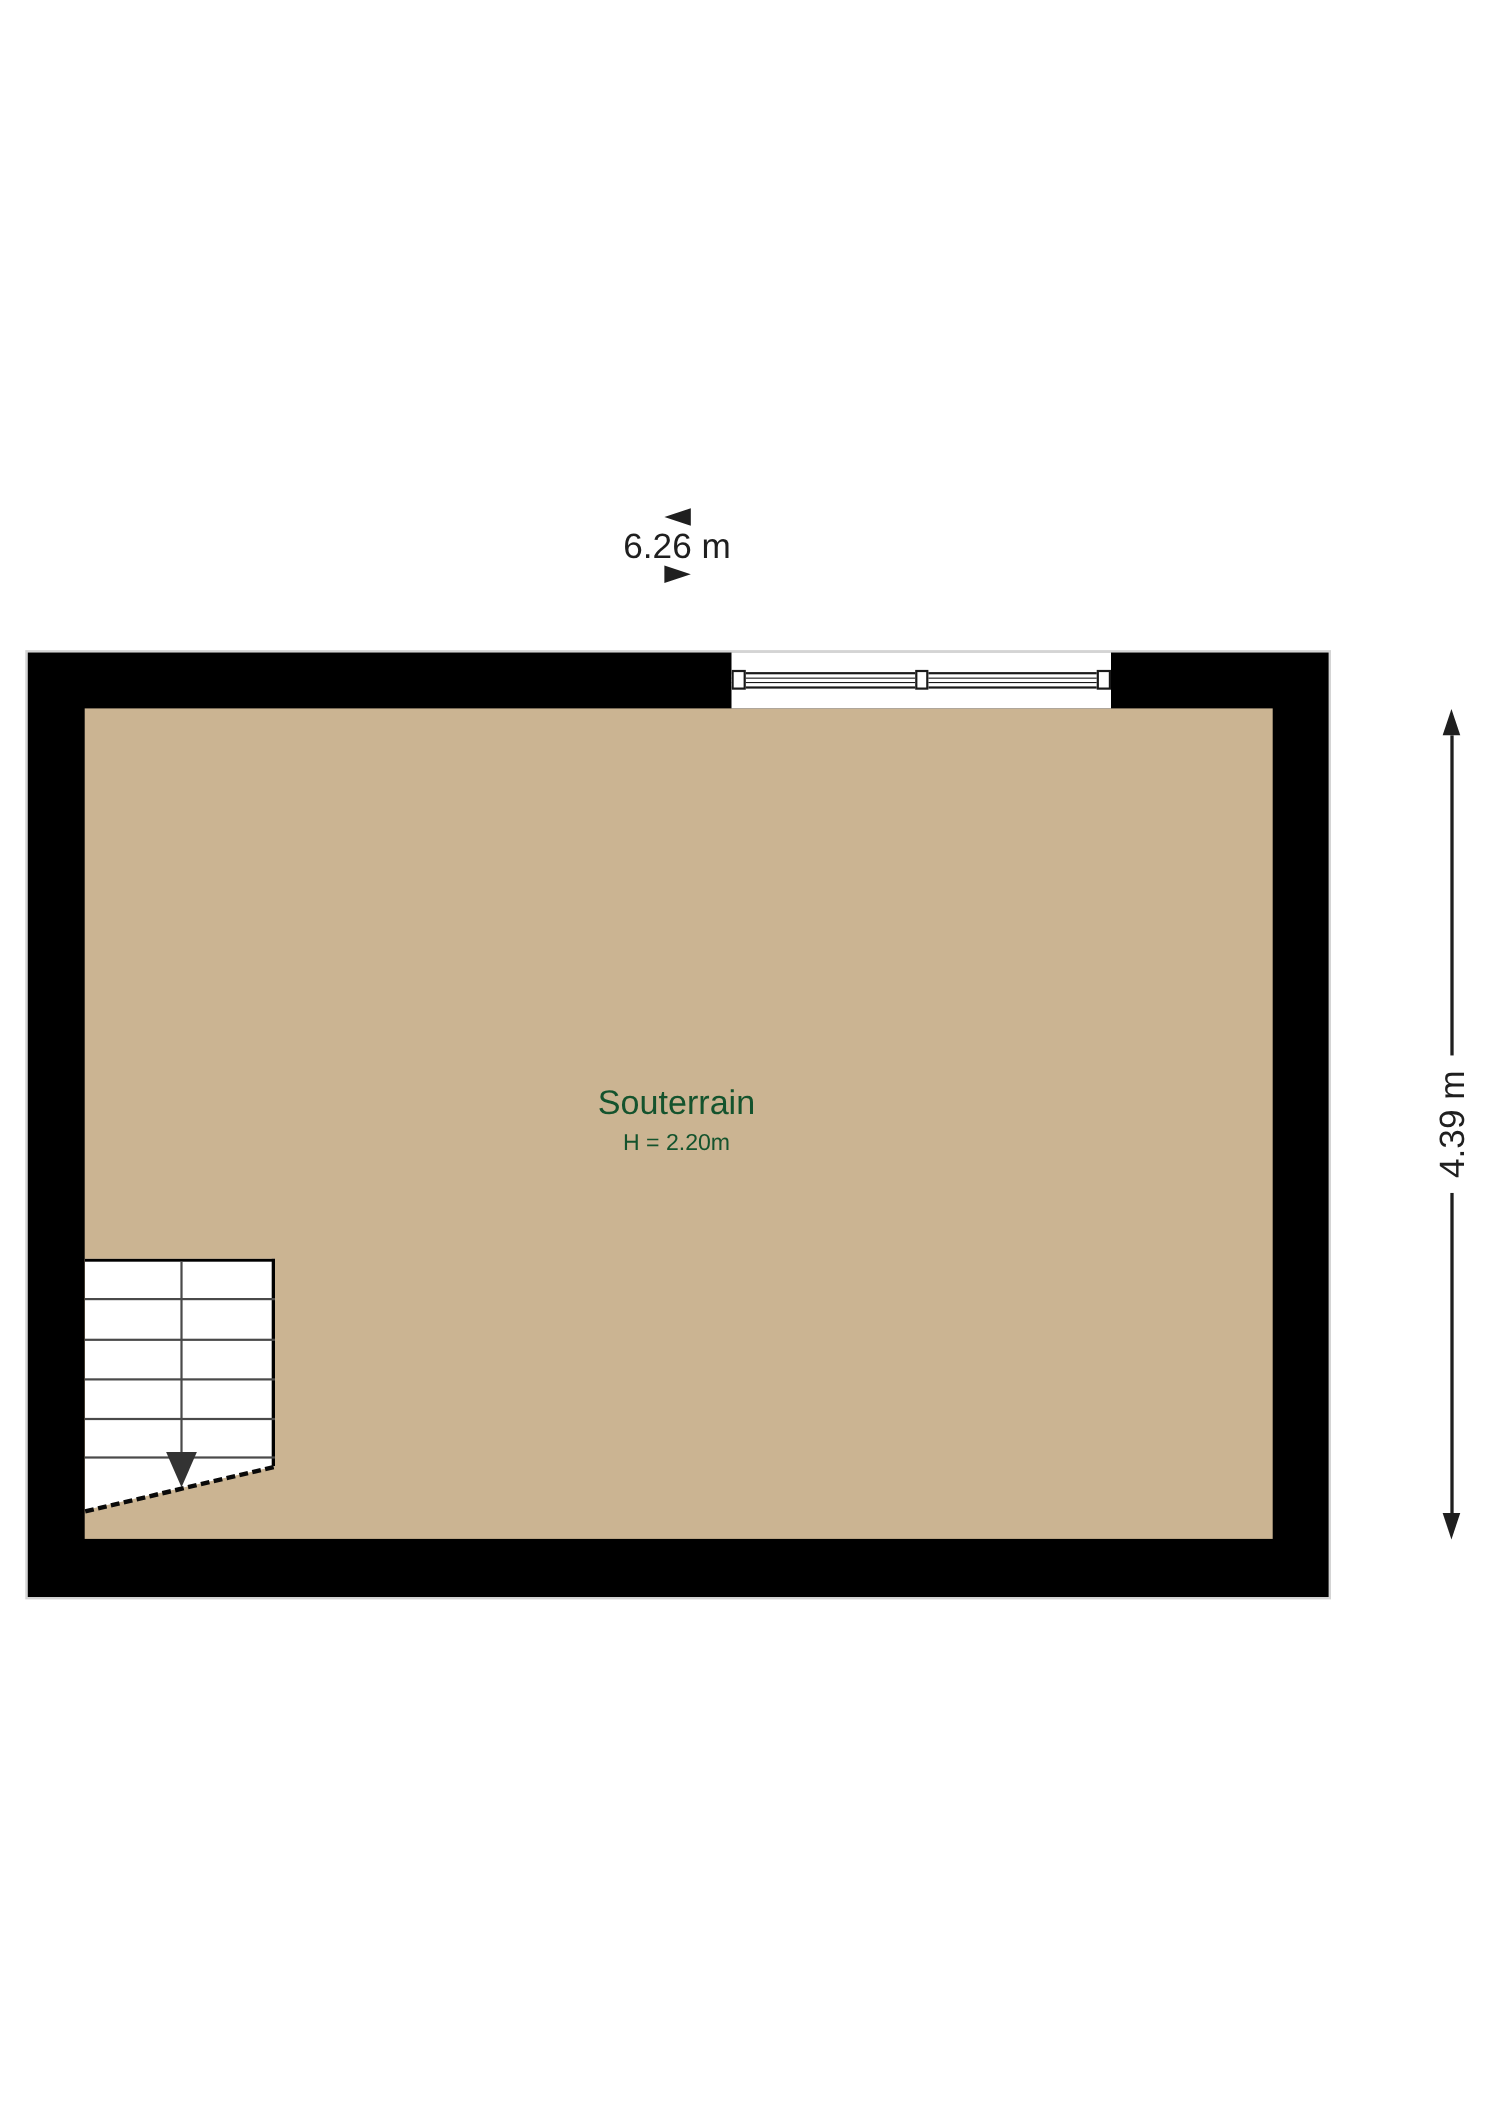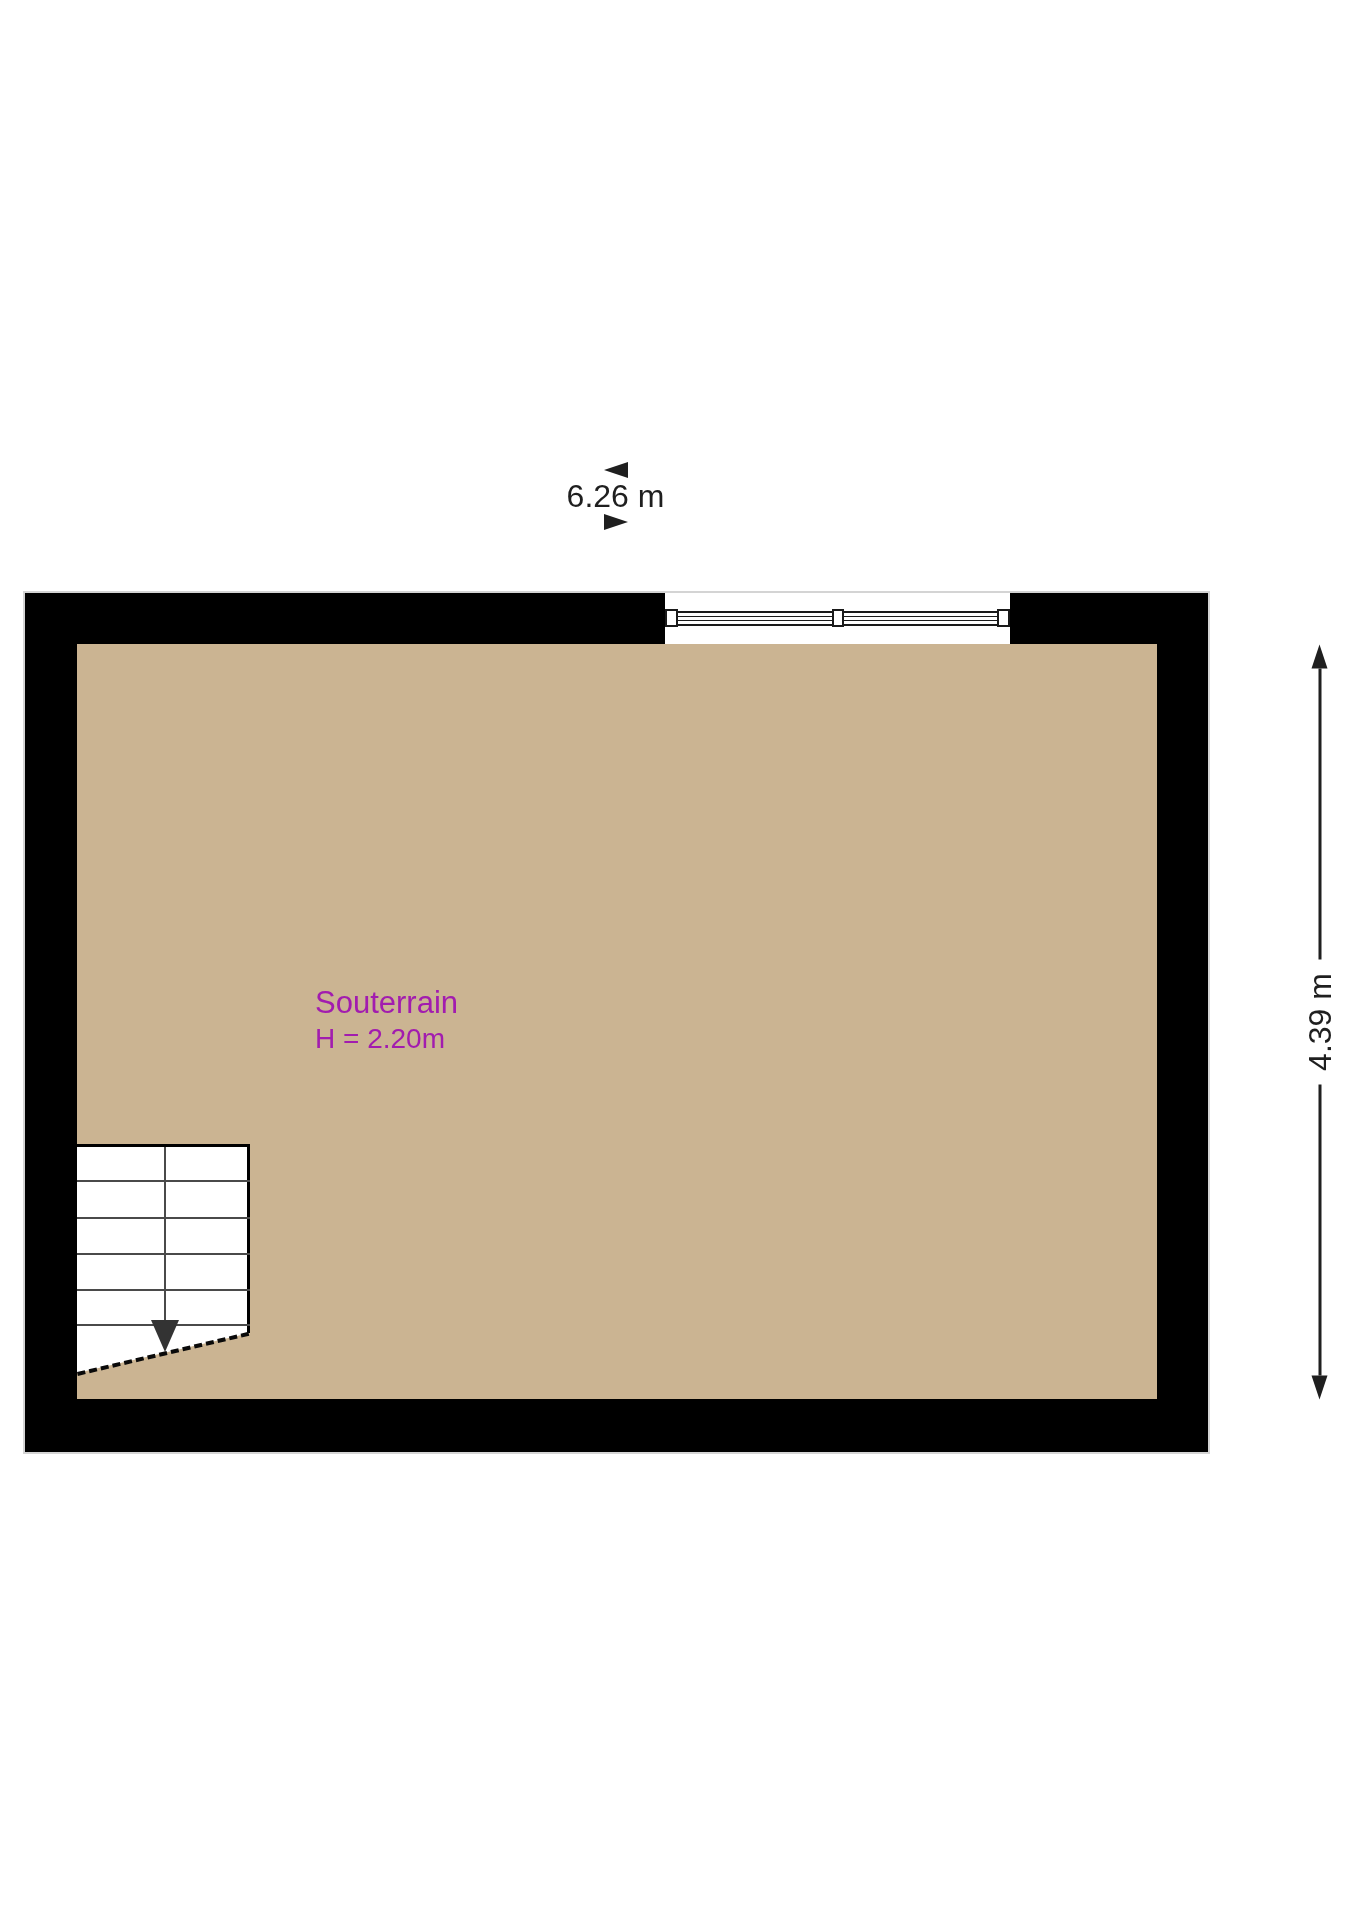--- a/index.html
+++ b/index.html
@@ -70,25 +70,25 @@
     background: #ffffff;
     border: 2px solid #1a1a1a;
   }
   .post-left { left: 665px; }
   .post-mid { left: 832px; width: 12px; }
   .post-right { left: 997px; }
   
   .room-label {
     position: absolute;
     left: 315px; top: 984px; width: 600px;
-    text-align: left;
-    color: #a21caf;
+    text-align: center;
+    color: #14532d;
   }
   .room-name { font-size: 31px; line-height: 38px; }
-  .room-height { font-size: 28px; line-height: 34px; }
+  .room-height { font-size: 21px; line-height: 34px; }
   
   .stairs {
     position: absolute;
     left: 77px; top: 1144px; width: 173px; height: 236px;
     background: #ffffff;
     clip-path: polygon(0 0, 100% 0, 100% 189px, 0 229px);
   }
   .stairs-top { position: absolute; left: 0; top: 0; right: 0; height: 3px; background: #000000; }
   .stairs-right { position: absolute; right: 0; top: 0; width: 3px; height: 189px; background: #000000; }
   .tread { position: absolute; left: 0; right: 0; height: 2px; background: #4a4a4a; }

